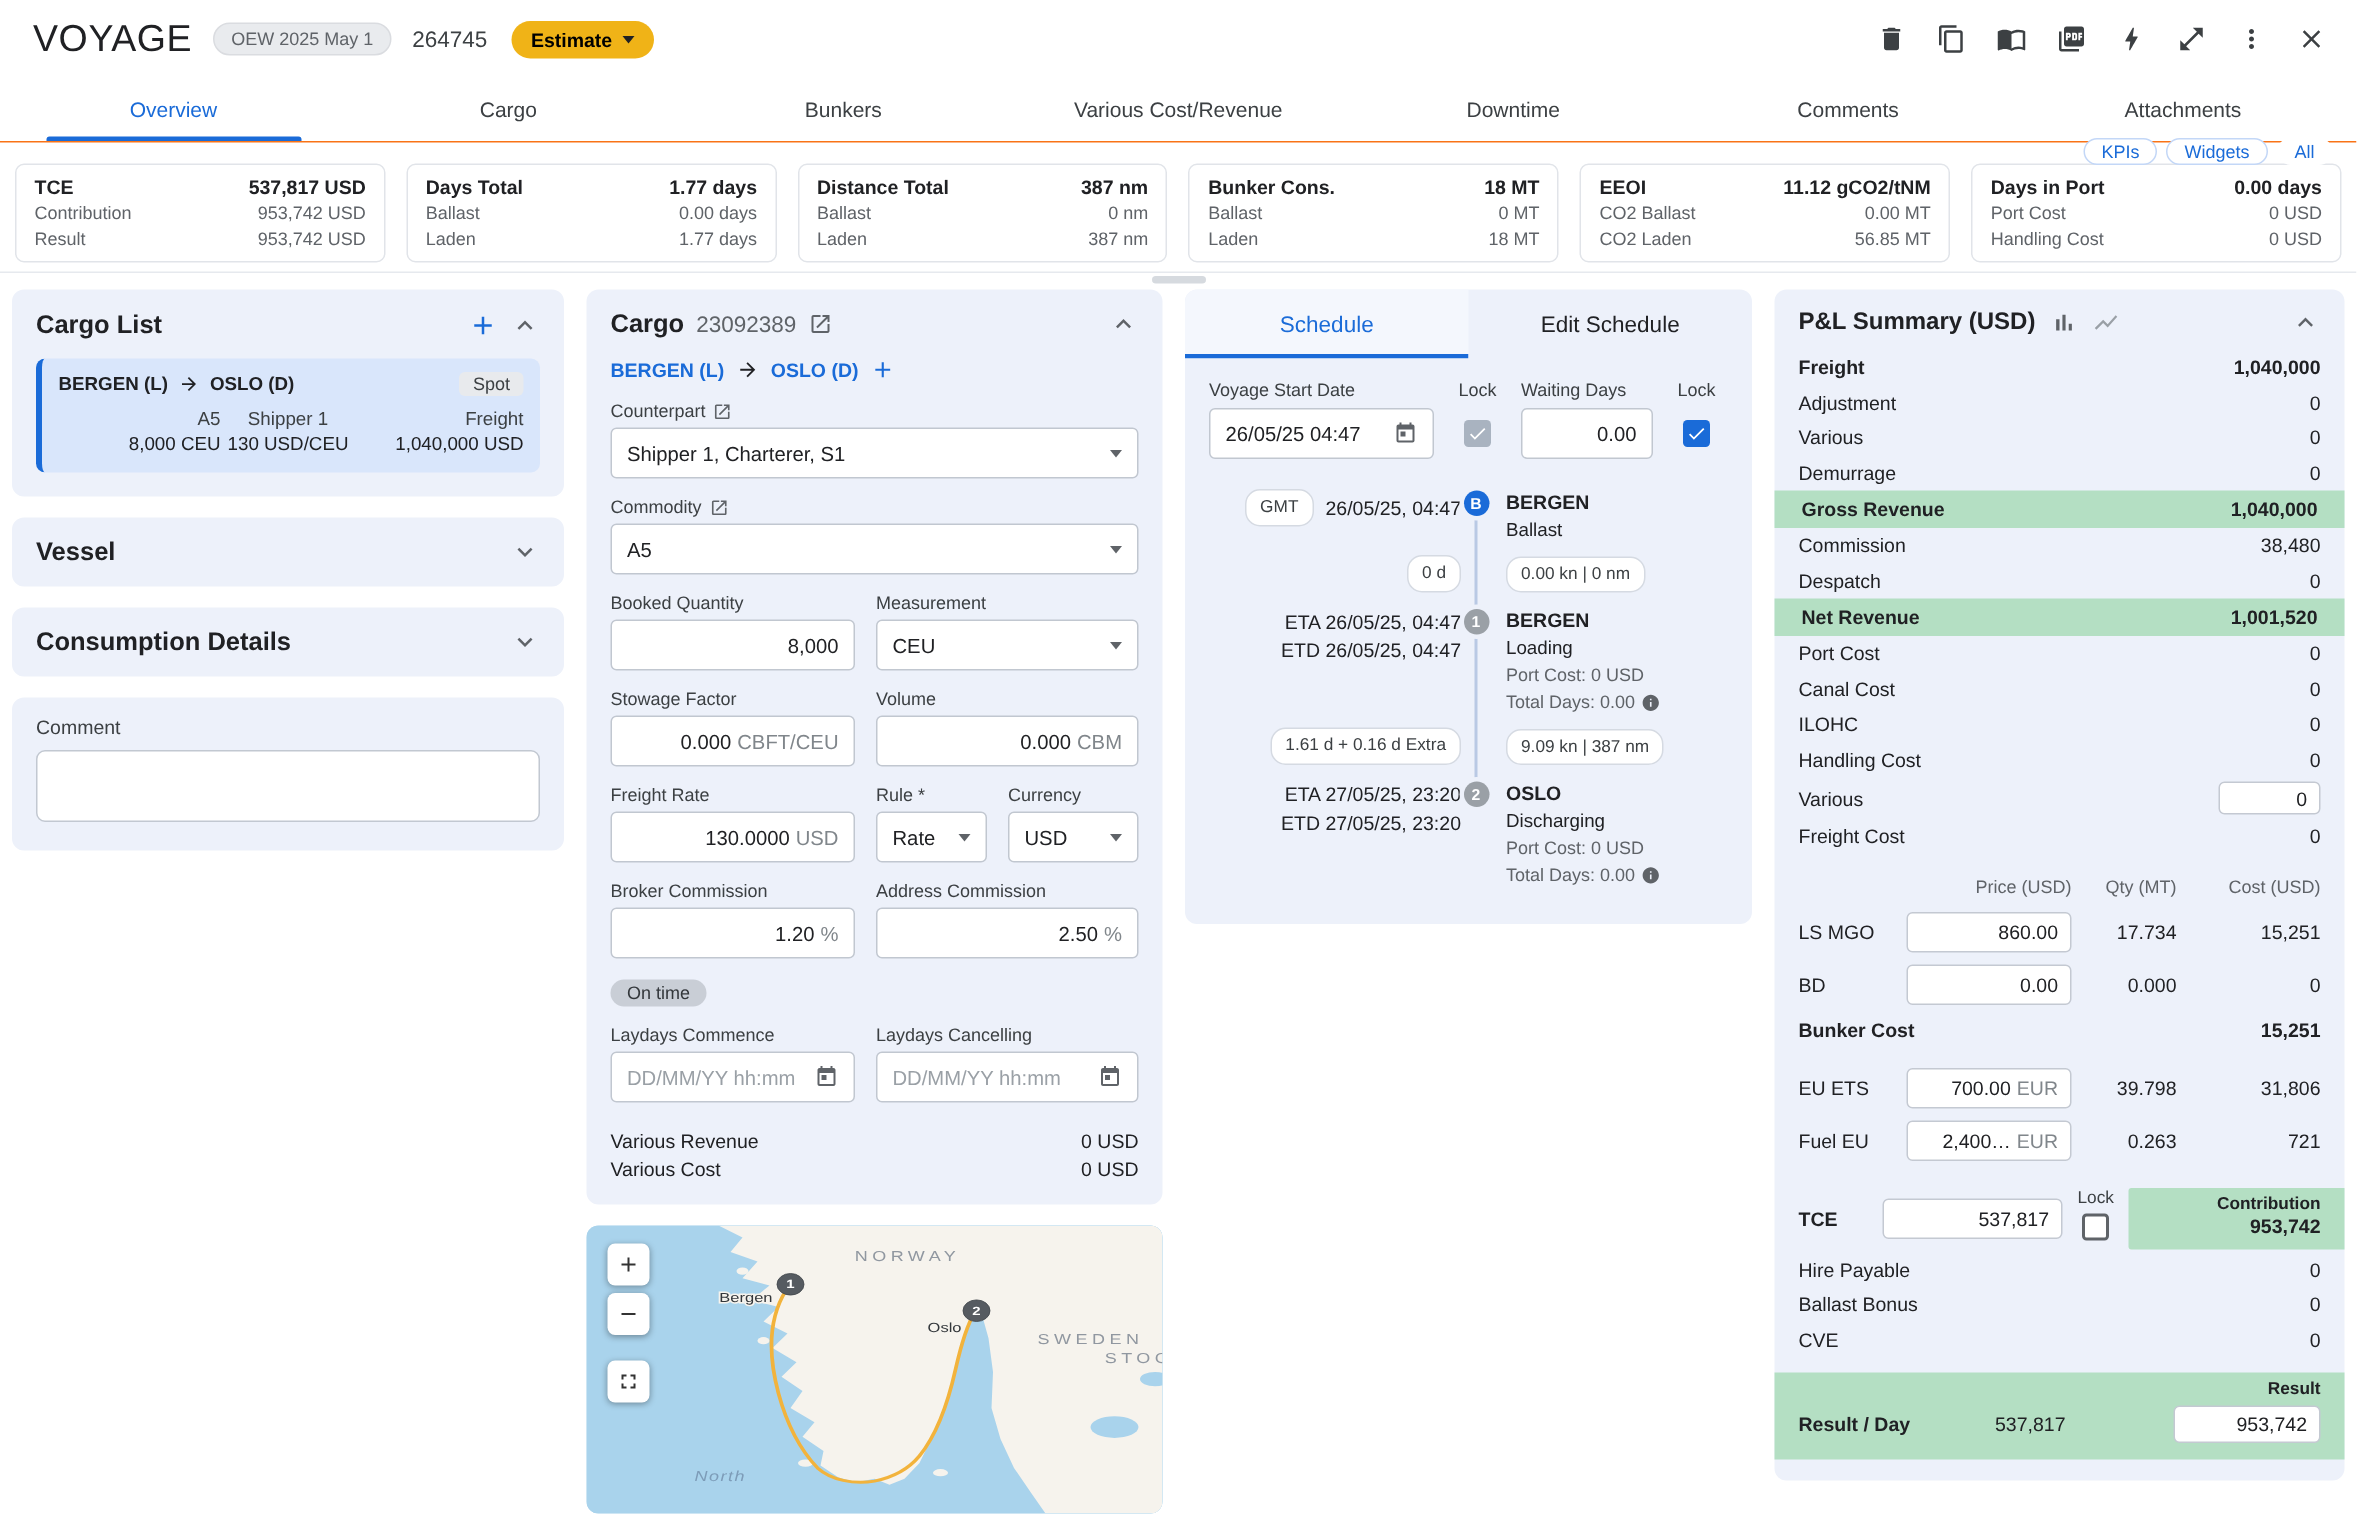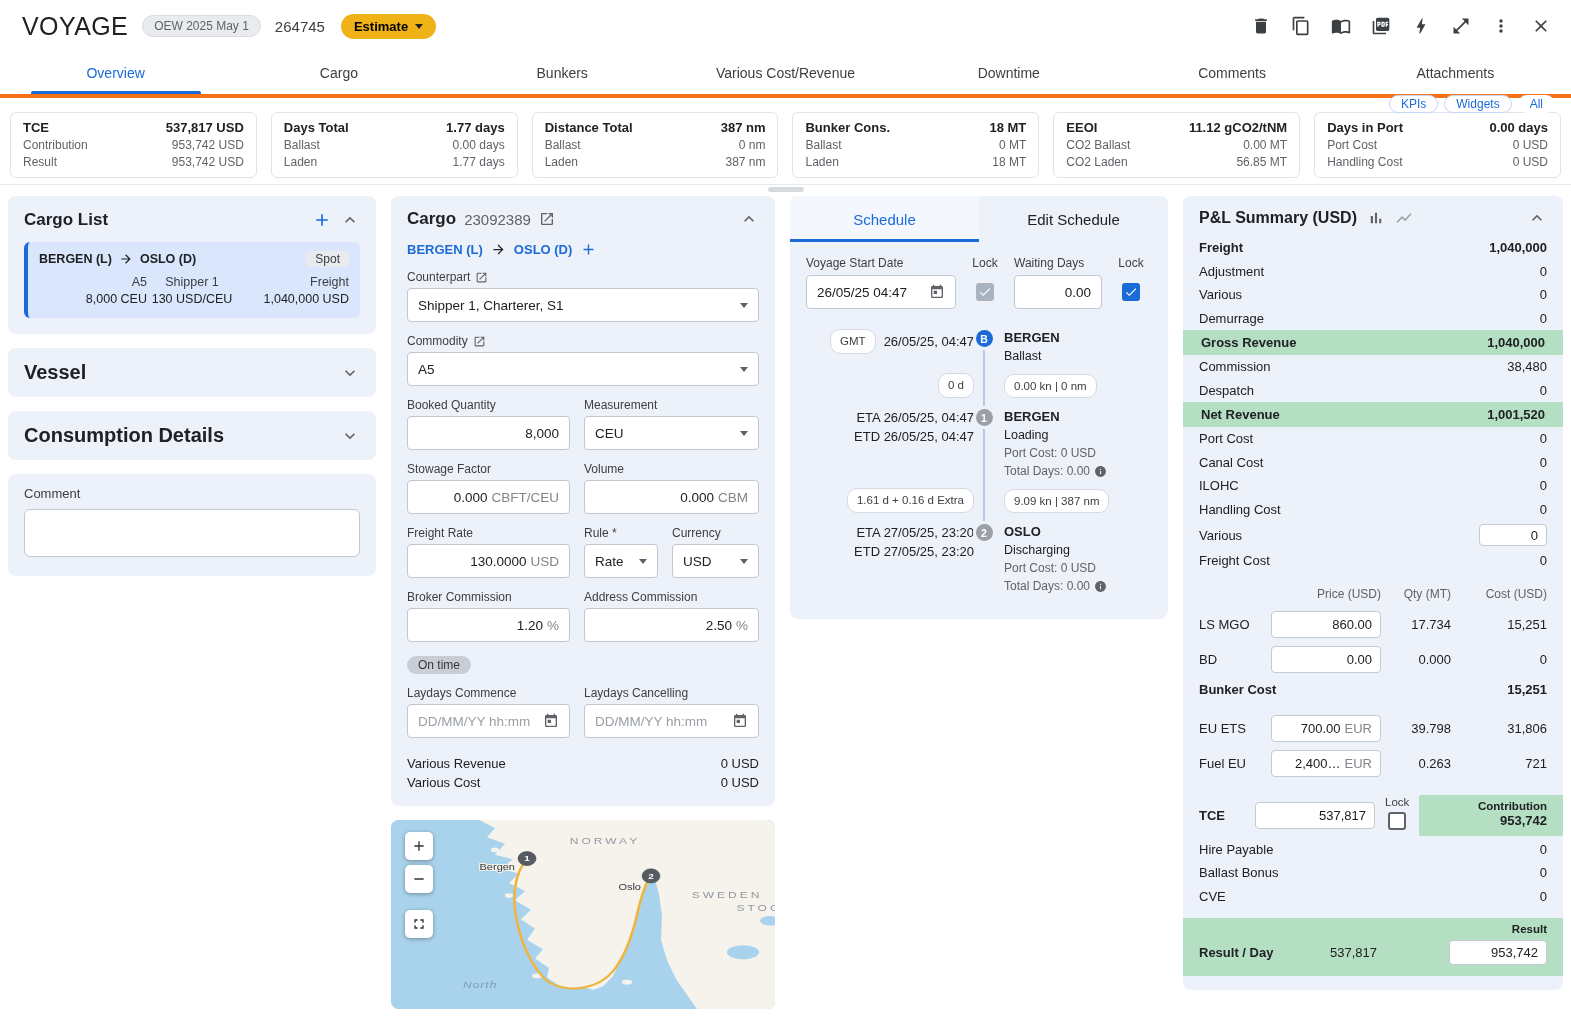--- a/index.html
+++ b/index.html
@@ -24,21 +24,21 @@
 .icon-btn svg{width:20px;height:20px;fill:currentColor}
 
 
 .tabs{height:42px;display:flex;flex:0 0 auto;padding:0 4px}
 .tab{flex:1;display:flex;align-items:center;justify-content:center;font-size:14px;color:#3c4043;
   cursor:pointer;position:relative;white-space:nowrap}
 .tab.active{color:#1a6bd8}
 .tab.active::after{content:"";position:absolute;left:12%;right:12%;bottom:0;height:3px;background:#1a6bd8;border-radius:2px 2px 0 0}
 
 
-.kpi-section{position:relative;border-top:4px solid #f97316;border-bottom:1px solid #e6e9ee;
+.kpi-section{position:relative;border-top:1px solid #f97316;border-bottom:1px solid #e6e9ee;
   padding:14px 10px 6px;flex:0 0 auto}
 .view-toggle{position:absolute;top:-3px;right:16px;display:flex;gap:6px;align-items:center;z-index:3}
 .vt-chip{font-size:12px;color:#1a6bd8;padding:1px 11px;border-radius:11px;border:1px solid #c3d7f7;background:#fff;cursor:pointer;
   font-family:"Liberation Sans",sans-serif}
 .vt-chip.plain{border-color:transparent}
 .kpi-strip{display:flex;gap:14px}
 .kpi-card{flex:1;border:1px solid #e1e4e9;border-radius:6px;background:#fff;padding:5px 12px 6px}
 .kpi-main{display:flex;justify-content:space-between;font-size:13px;font-weight:bold;line-height:19px;gap:6px}
 .kpi-sub{display:flex;justify-content:space-between;font-size:12px;color:#5f6368;line-height:17px;gap:6px}
 .drag-handle{width:36px;height:5px;background:#d6dadf;border-radius:3px;margin:2px auto 0;cursor:row-resize}
@@ -62,21 +62,21 @@
 .p-cargolist{padding:14px 16px 16px}
 .cargo-item{background:#d9e6fb;border-left:4px solid #1a6bd8;border-radius:6px;padding:9px 11px 10px;margin-top:12px;cursor:pointer}
 .ci-row1{display:flex;align-items:center;gap:7px;font-size:12.5px;font-weight:bold}
 .ci-badge{margin-left:auto;background:#e8eaed;border-radius:4px;padding:1px 9px;font-size:12px;font-weight:normal;color:#3c4043}
 .ci-grid{display:grid;grid-template-columns:108px 1fr 112px;font-size:12.5px;color:#3c4043;margin-top:7px;line-height:17px}
 .ci-grid .c1{text-align:right}.ci-grid .c2{text-align:center}.ci-grid .c3{text-align:right}
 .ci-grid .dark{color:#202124}
 
 
 .p-mini{padding:13px 16px}
-.p-mini .panel-title{font-size:20px}
+.p-mini .panel-title{font-size:17px}
 .p-comment{padding:12px 16px 16px}
 .comment-label{font-size:13px;color:#3c4043;margin-bottom:8px}
 .comment-box{width:100%;height:48px;border:1px solid #c2c8d1;border-radius:6px;background:#fff;resize:none;
   font-family:"Liberation Sans",sans-serif;font-size:13px;padding:6px}
 
 
 .p-cargo{padding:13px 16px 14px}
 .cg-id{font-size:15px;color:#5f6368}
 .route-row{display:flex;align-items:center;gap:8px;margin-top:12px;font-size:13px;font-weight:bold;color:#1a6bd8}
 .route-port{cursor:pointer}

